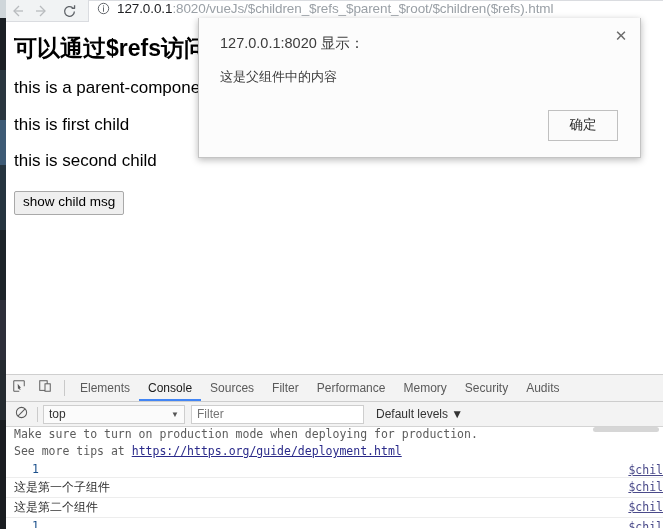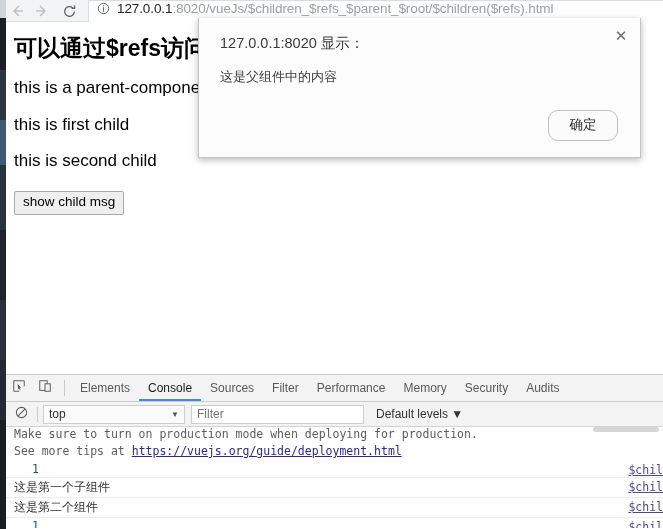--- a/index.html
+++ b/index.html
@@ -182,21 +182,21 @@
   .alert-ok {
     position: absolute;
     right: 22px; bottom: 16px;
     font-family: Liberation Serif, serif;
     min-width: 70px;
     padding: 6px 18px 7px 18px;
     font-size: 13.5px;
     color: #2b2b2b;
     background: #fbfbfb;
     border: 1px solid #c0c0c0;
-    border-radius: 10px;
+    border-radius: 0;
     line-height: 1.15;
   }
 
   
   .devtools {
     position: absolute;
     left: 6px; top: 374px;
     width: 657px; height: 155px;
     background: #ffffff;
     border-top: 1px solid #cfcfcf;
@@ -478,21 +478,21 @@
 
       <div class="levels">Default levels ▼</div>
     </div>
 
     <div class="dt-console">
       <div class="vscroll-top"></div>
 
       <div class="con-row warnpart">Make sure to turn on production mode when deploying for production.</div>
 
       <div class="con-row warnpart">
-        <span>See more tips at </span><a class="inline-link" href="#">https://vuejs.org/guide/deployment.html</a>
+        <span>See more tips at </span><a class="inline-link" href="#">https://https.org/guide/deployment.html</a>
       </div>
 
       <div class="con-row num">
         <span>1</span>
         <a class="con-link" href="#">$chil</a>
       </div>
 
       <div class="con-row cjk">
         <span>这是第一个子组件</span>
         <a class="con-link" href="#">$chil</a>

